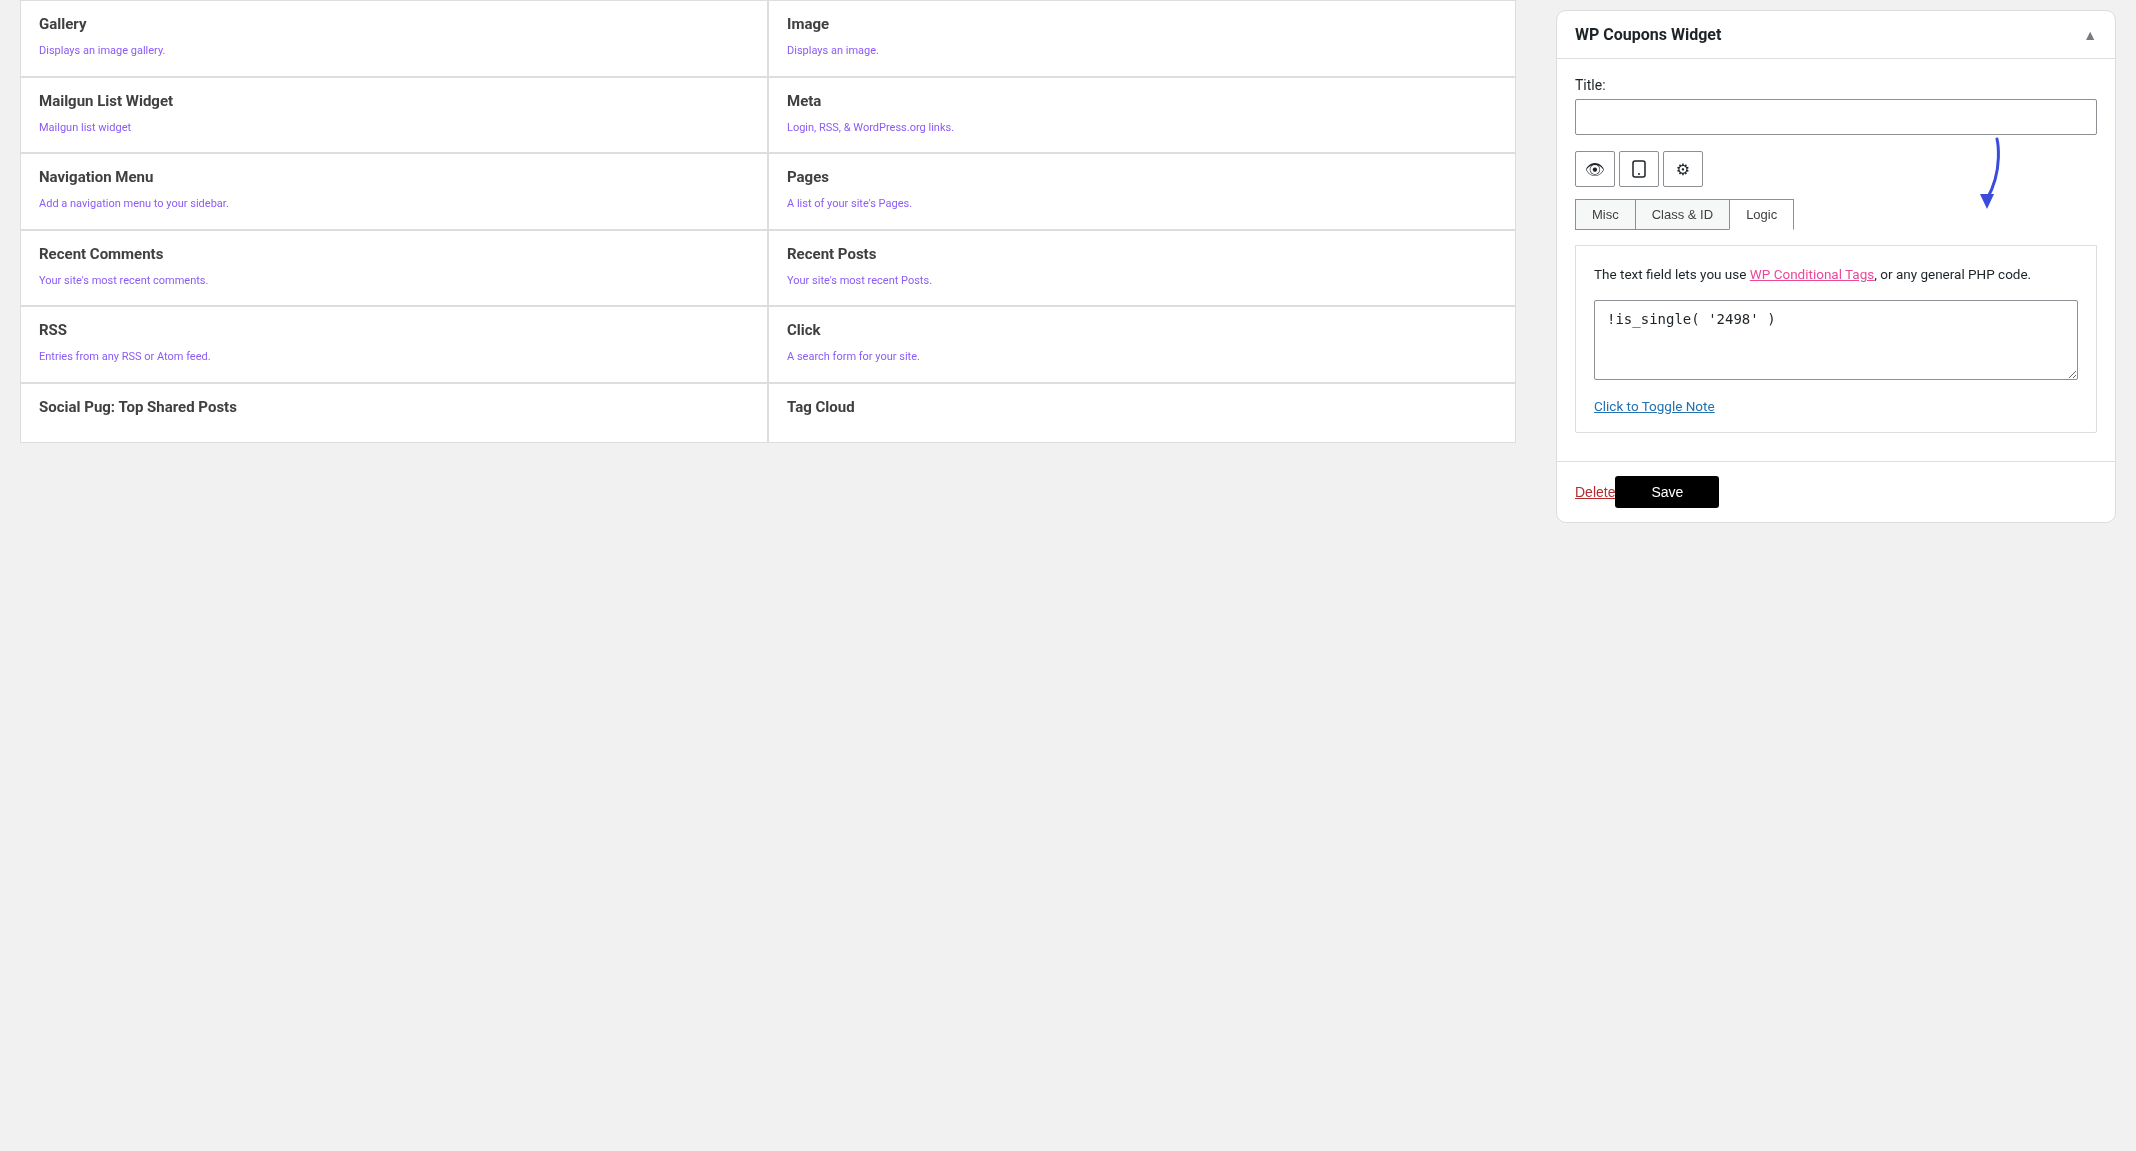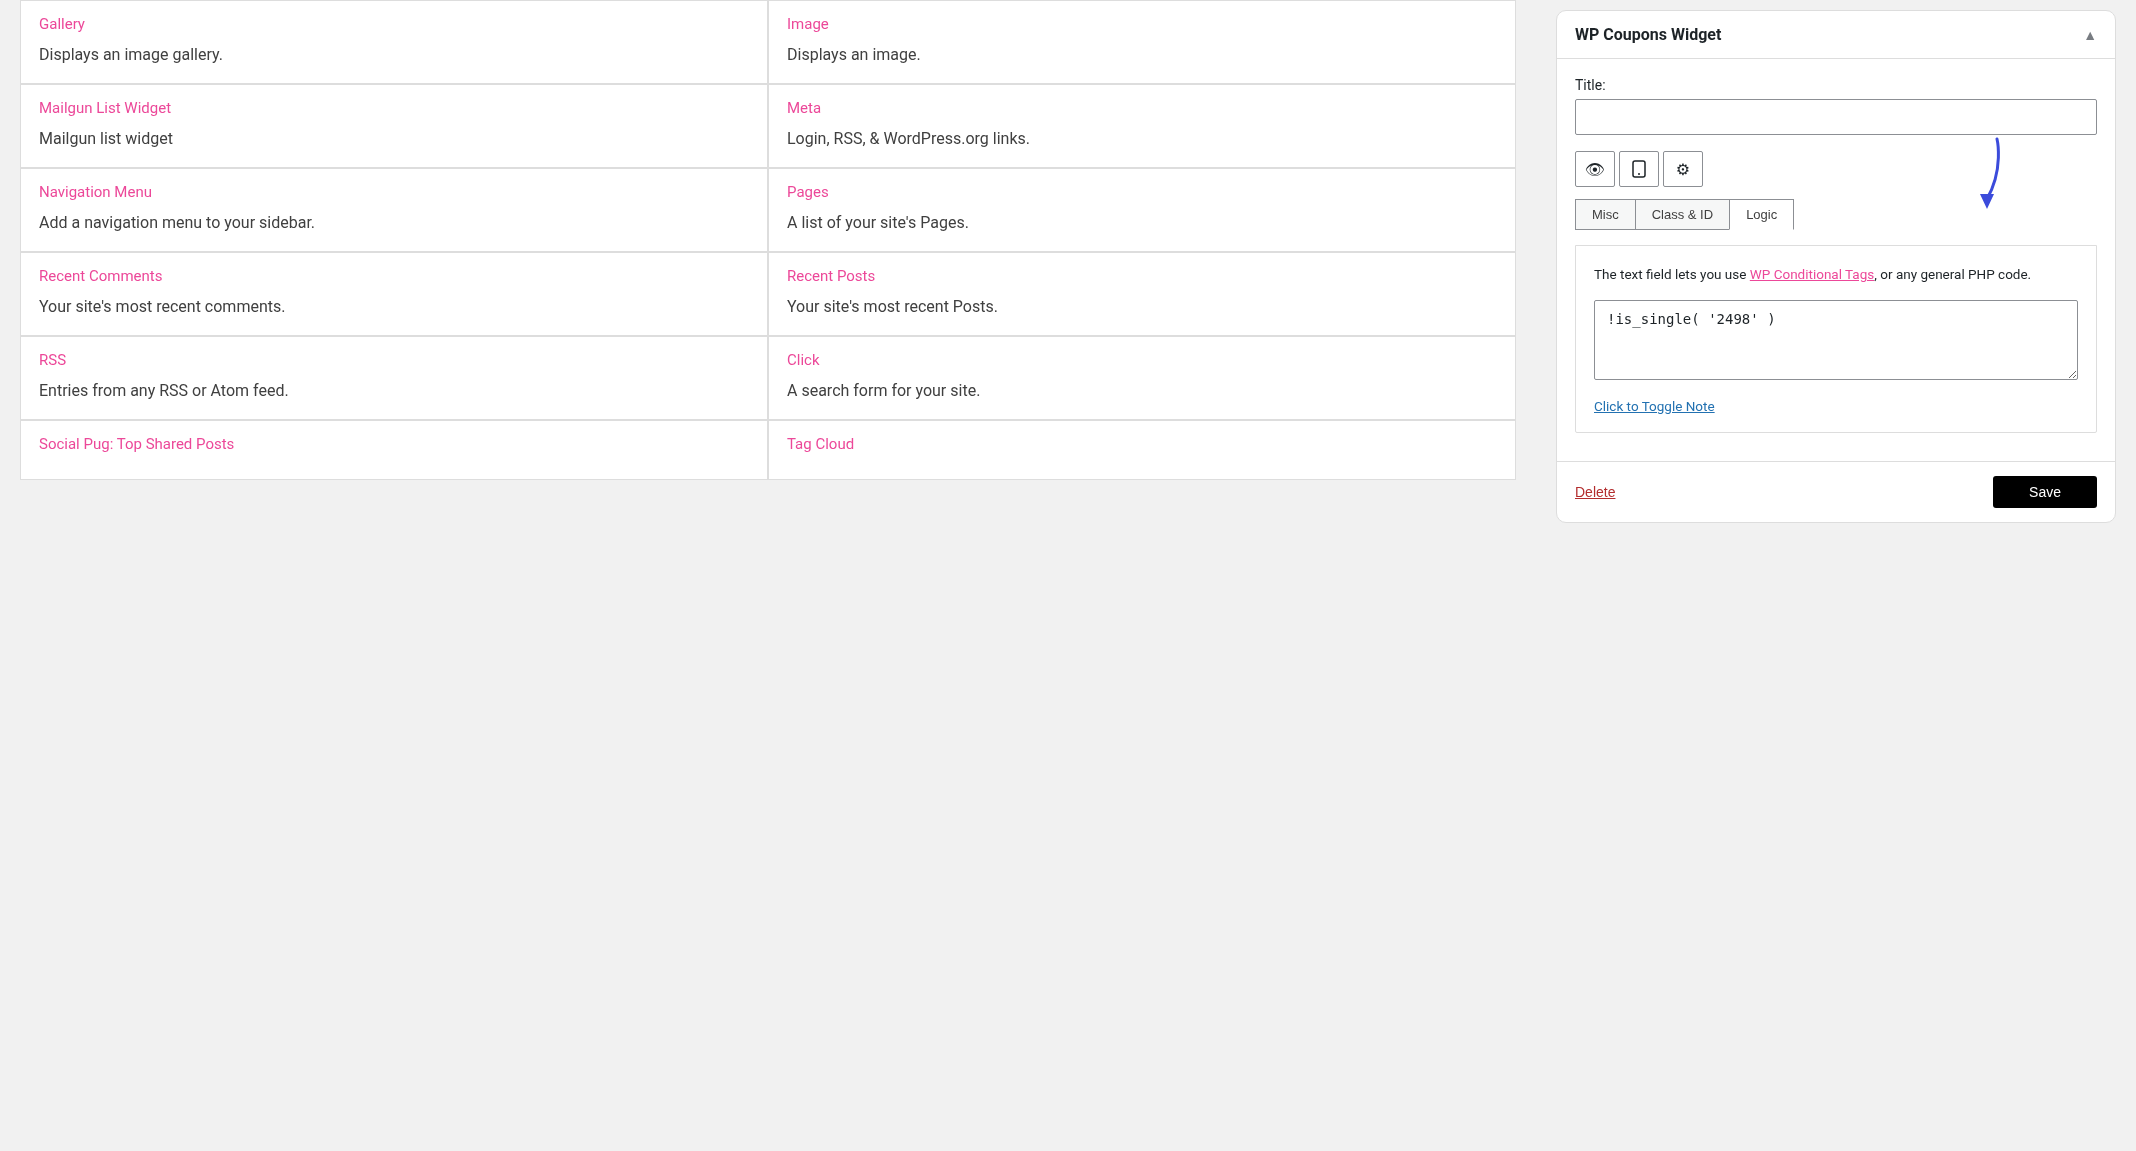--- a/index.html
+++ b/index.html
@@ -21,28 +21,28 @@
 
     .widget-item {
       background: #fff;
       border: 1px solid #ddd;
       padding: 14px 18px 16px;
       margin: 0;
     }
 
     .widget-item h3 {
       font-size: 15px;
-      font-weight: 400;
-      color: #ec4899;
+      font-weight: 700;
+      color: #404040;
       margin-bottom: 10px;
     }
 
     .widget-item p {
-      font-size: 16px;
-      color: #404040;
+      font-size: 11px;
+      color: #8b5cf6;
       line-height: 1.5;
     }
 
     .right-panel {
       width: 600px;
       padding: 10px 20px;
     }
 
     .widget-card {
       background: #fff;
@@ -171,21 +171,21 @@
       display: block;
       margin-top: 14px;
       color: #2271b1;
       text-decoration: underline;
       font-size: 13.5px;
       cursor: pointer;
     }
 
     .card-footer {
       display: flex;
-      justify-content: space-between;
+      justify-content: flex-start;
       align-items: center;
       padding: 14px 18px;
       border-top: 1px solid #ddd;
       margin-top: 10px;
     }
 
     .delete-link {
       color: #b32d2e;
       text-decoration: underline;
       font-size: 14px;

